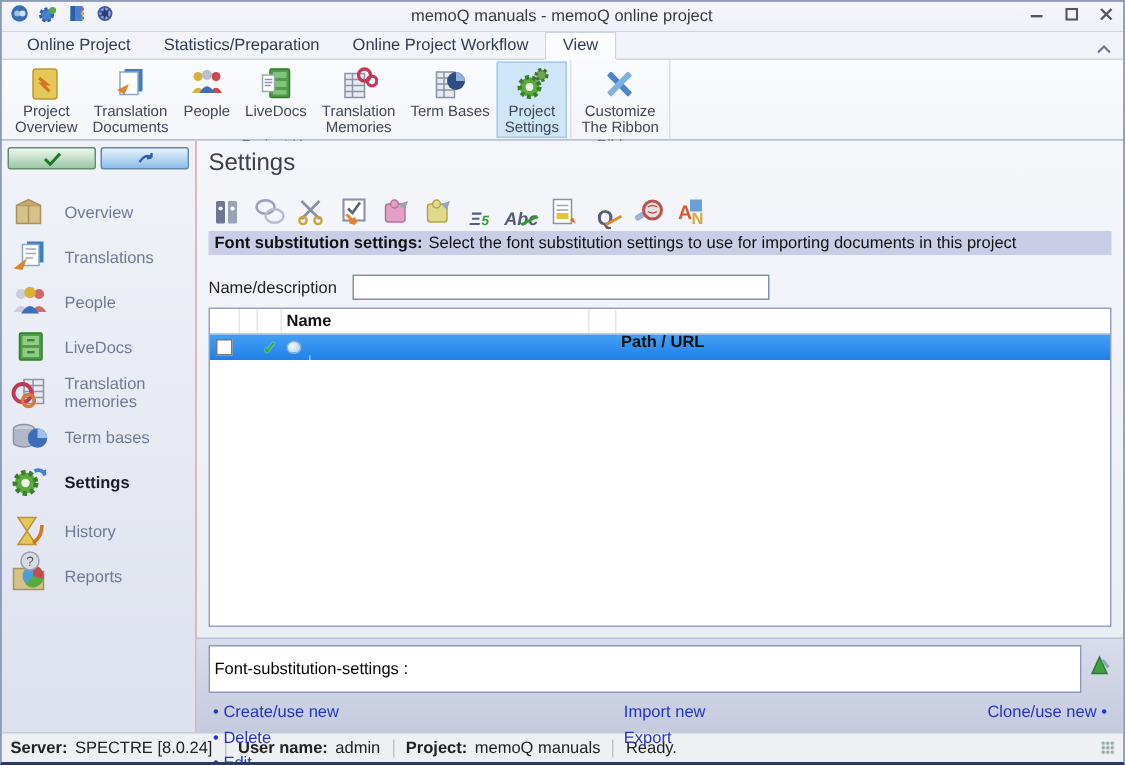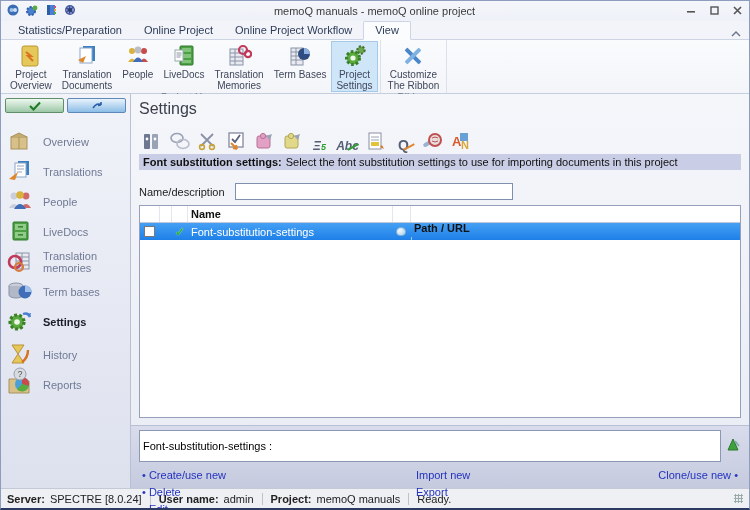--- a/index.html
+++ b/index.html
@@ -130,22 +130,22 @@
       <span><svg width="10" height="10">
             <rect x="1" y="1" width="7" height="7" fill="none" stroke="#555" stroke-width="1.4"></rect>
           </svg></span>
       <span><svg width="10" height="10">
             <path d="M1 1 L8 8 M8 1 L1 8" stroke="#555" stroke-width="1.6"></path>
           </svg></span>
     </div>
   </div>
 
   <div class="tabrow">
+    <div class="tab">Online Project</div>
     <div class="tab">Statistics/Preparation</div>
-    <div class="tab">Online Project</div>
     <div class="tab">Online Project Workflow</div>
     <div class="tab active">View</div>
     <span class="collapse"><svg width="10" height="8">
           <path d="M1 6 L5 2 L9 6" fill="none" stroke="#6a7388" stroke-width="1.4"></path>
         </svg></span>
   </div>
 
   <div class="ribbon">
     <div class="rgroup">
       <div class="rbuttons">
@@ -443,21 +443,20 @@
           <div class="hc c6" style="border-right:none;">Path / URL</div>
         </div>
         <div class="trow">
           <div class="cell c1" style="padding-left:0;">
               <span class="cbx"></span>
             </div>
           <div class="cell c2"></div>
           <div class="cell c3">
               <span class="chk">✓</span>
             </div>
-          <div class="cell c4">Font-substitution-settings</div>
           <div class="cell c5">
               <span class="globe"></span>
             </div>
           <div class="cell c6">SPECTRE</div>
         </div>
       </div>
 
       <div class="bottompanel">
         <div class="editrow">
           <input value="Font-substitution-settings :" style="">

